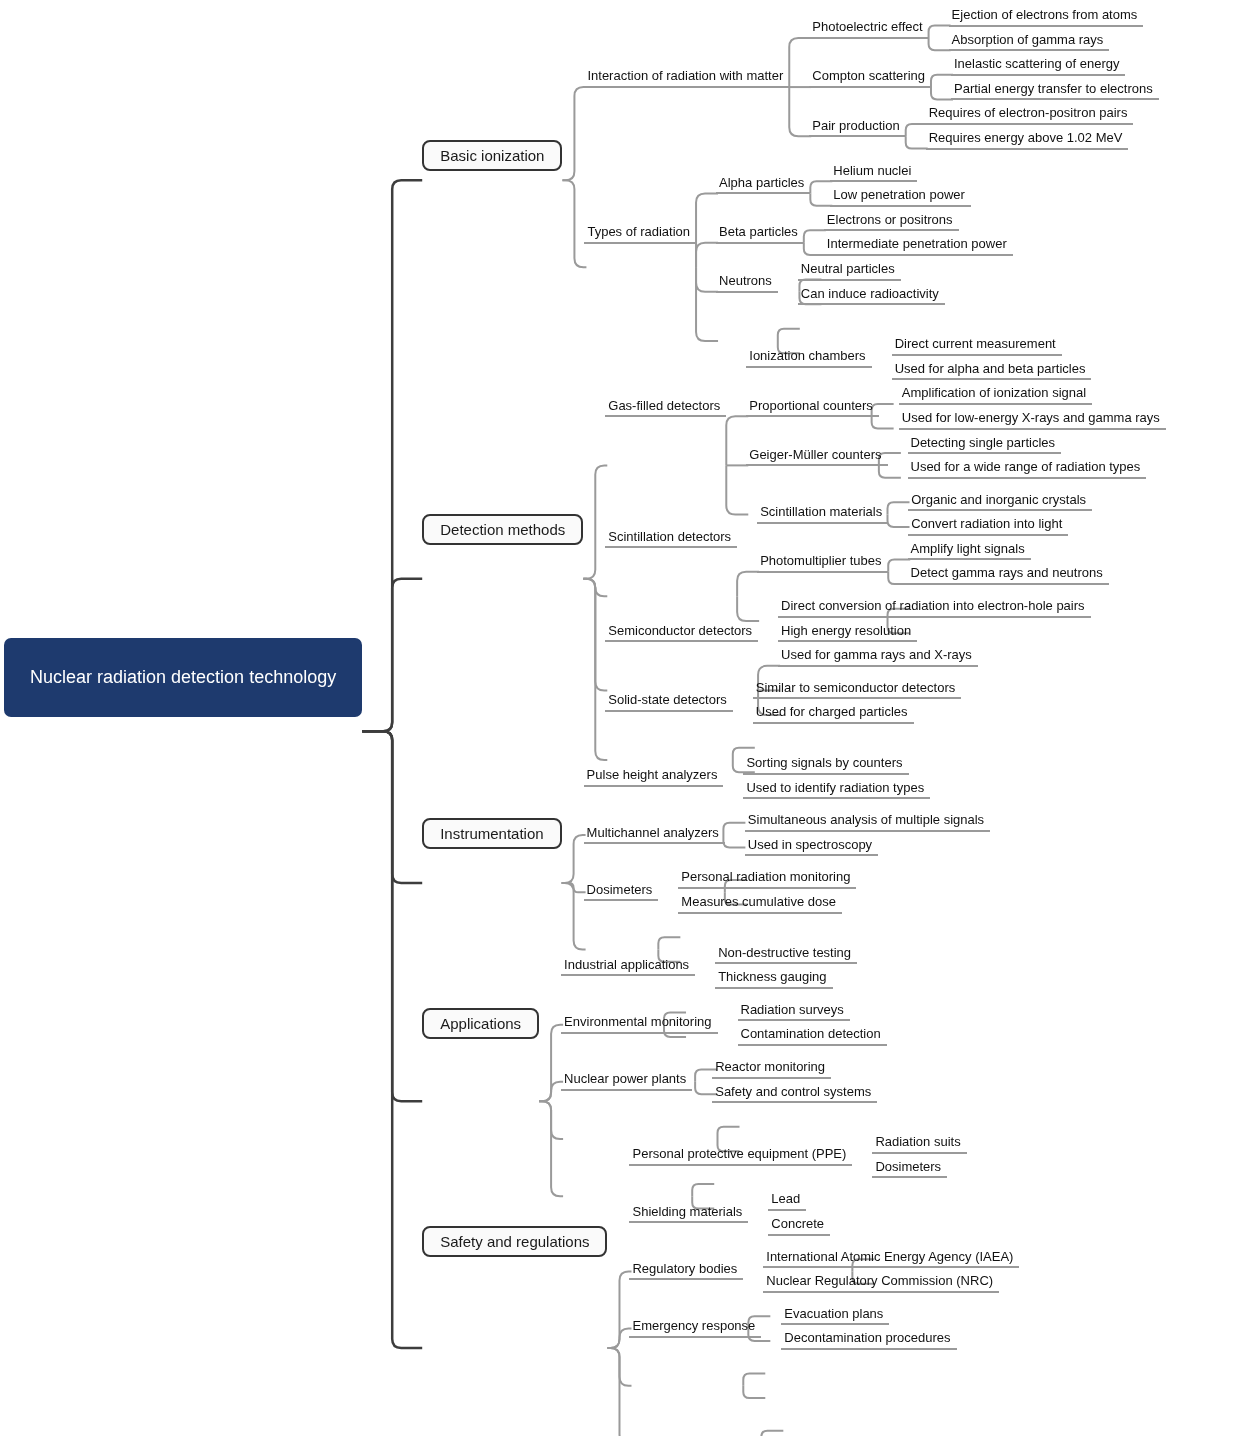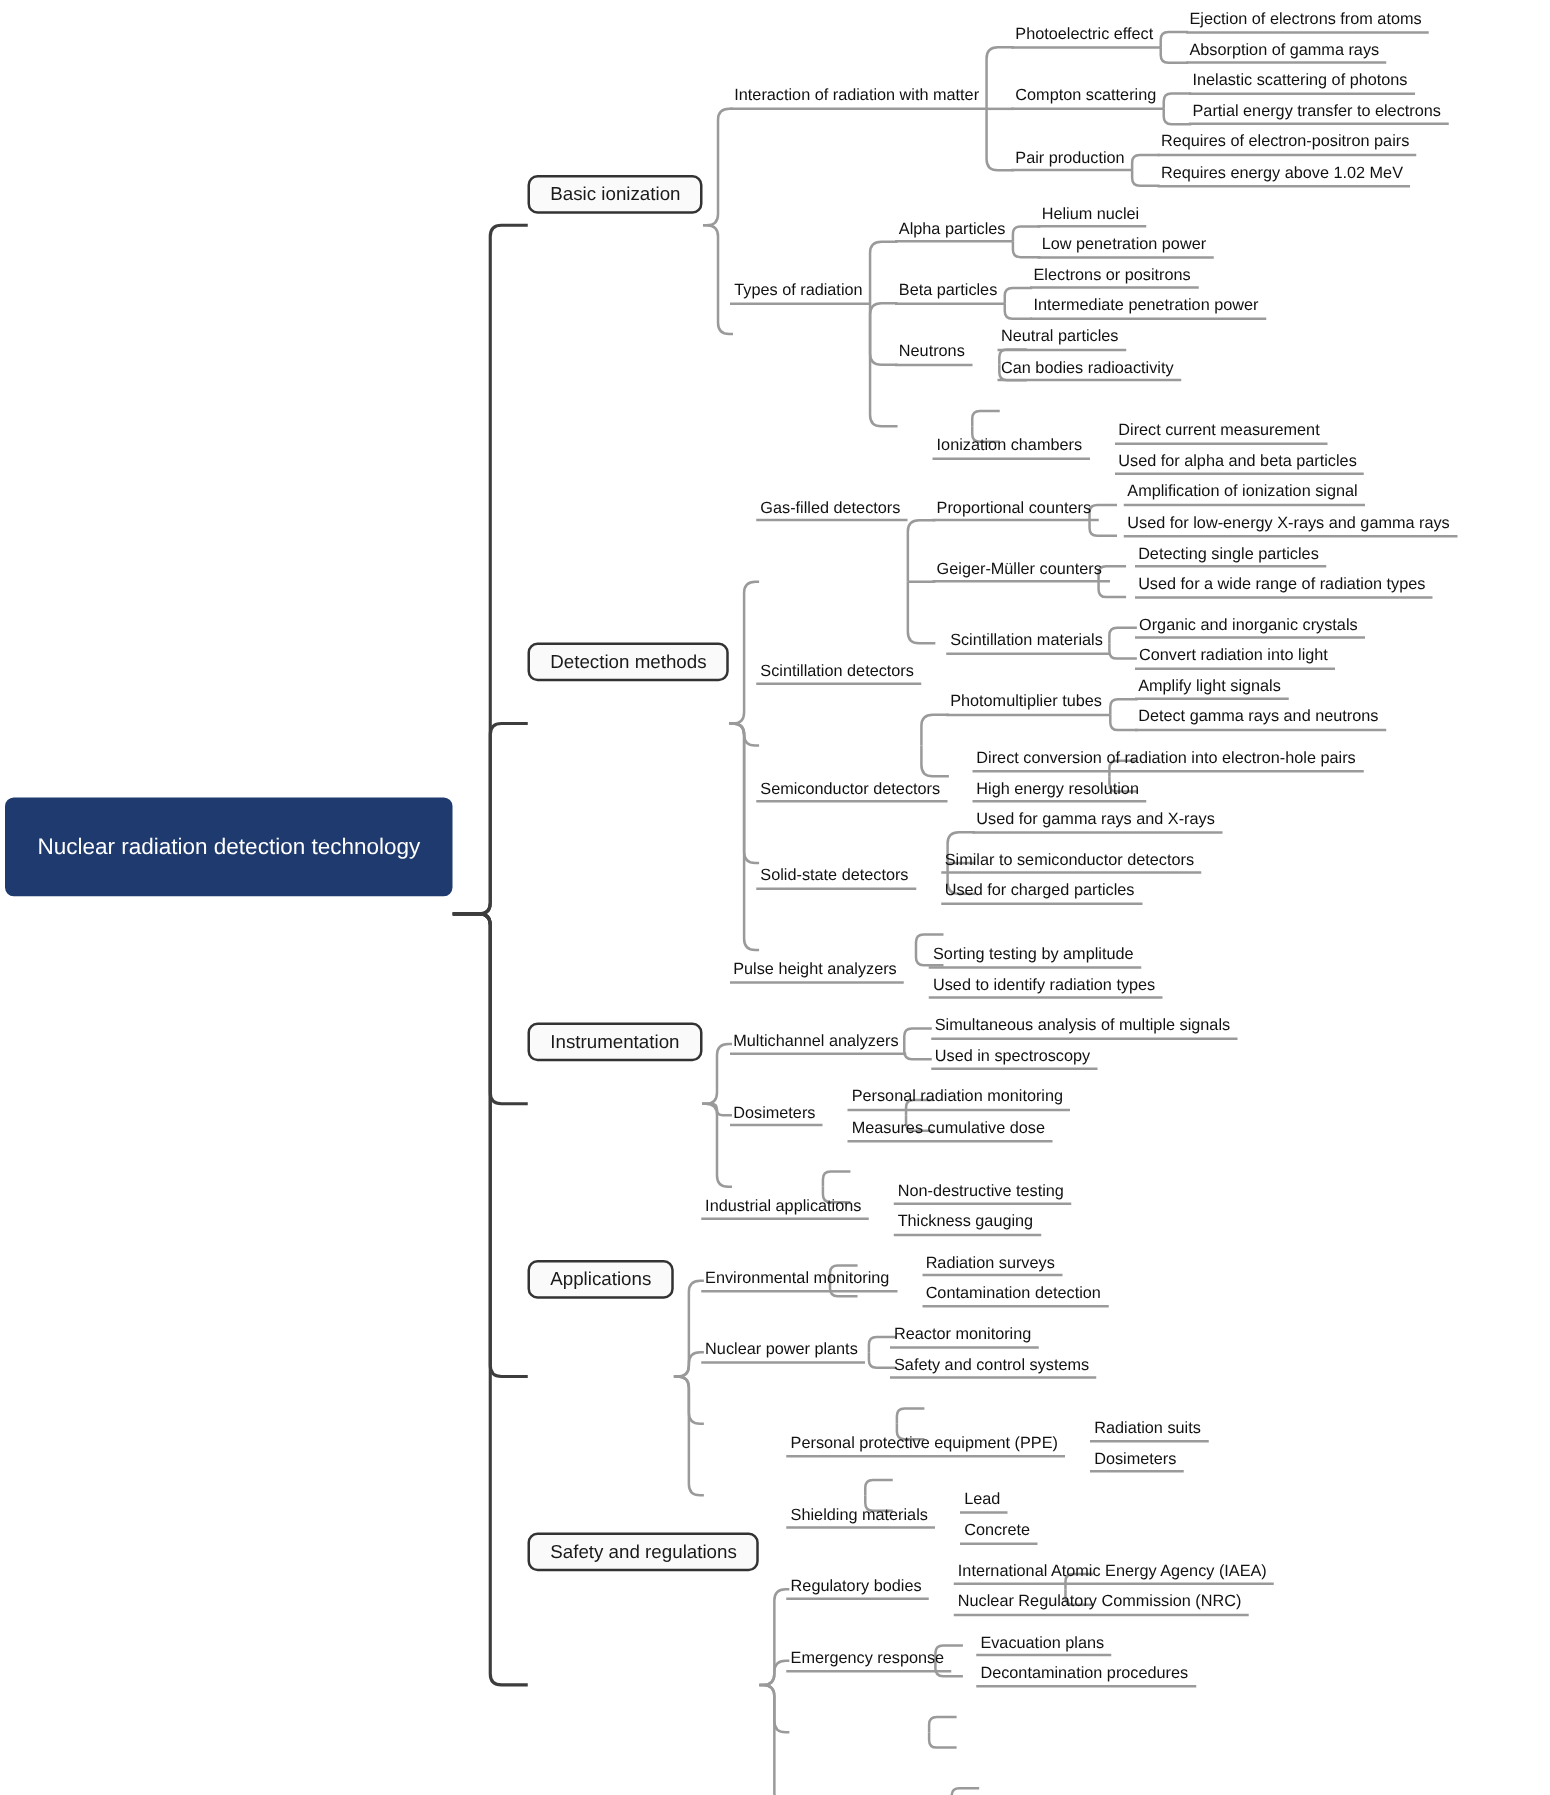--- a/index.html
+++ b/index.html
@@ -151,21 +151,21 @@
                     </div>
                     <div class="node depth4">
                       <div class="lbl lbl-text">Absorption of gamma rays</div>
                     </div>
                   </div>
                 </div>
                 <div class="node depth3">
                   <div class="lbl lbl-text">Compton scattering</div>
                   <div class="children ch3">
                     <div class="node depth4">
-                      <div class="lbl lbl-text">Inelastic scattering of photons</div>
+                      <div class="lbl lbl-text">Inelastic scattering of energy</div>
                     </div>
                     <div class="node depth4">
                       <div class="lbl lbl-text">Partial energy transfer to electrons</div>
                     </div>
                   </div>
                 </div>
                 <div class="node depth3">
                   <div class="lbl lbl-text">Pair production</div>
                   <div class="children ch3">
                     <div class="node depth4">
@@ -203,21 +203,21 @@
                     </div>
                   </div>
                 </div>
                 <div class="node depth3">
                   <div class="lbl lbl-text">Neutrons</div>
                   <div class="children ch3">
                     <div class="node depth4">
                       <div class="lbl lbl-text">Neutral particles</div>
                     </div>
                     <div class="node depth4">
-                      <div class="lbl lbl-text">Can bodies radioactivity</div>
+                      <div class="lbl lbl-text">Can induce radioactivity</div>
                     </div>
                   </div>
                 </div>
               </div>
             </div>
           </div>
         </div>
         <div class="node depth1">
           <div class="lbl lbl-branch">Detection methods</div>
           <div class="children ch1">
@@ -313,21 +313,21 @@
             </div>
           </div>
         </div>
         <div class="node depth1">
           <div class="lbl lbl-branch">Instrumentation</div>
           <div class="children ch1">
             <div class="node depth2">
               <div class="lbl lbl-text">Pulse height analyzers</div>
               <div class="children ch2">
                 <div class="node depth3">
-                  <div class="lbl lbl-text">Sorting testing by amplitude</div>
+                  <div class="lbl lbl-text">Sorting signals by counters</div>
                 </div>
                 <div class="node depth3">
                   <div class="lbl lbl-text">Used to identify radiation types</div>
                 </div>
               </div>
             </div>
             <div class="node depth2">
               <div class="lbl lbl-text">Multichannel analyzers</div>
               <div class="children ch2">
                 <div class="node depth3">

